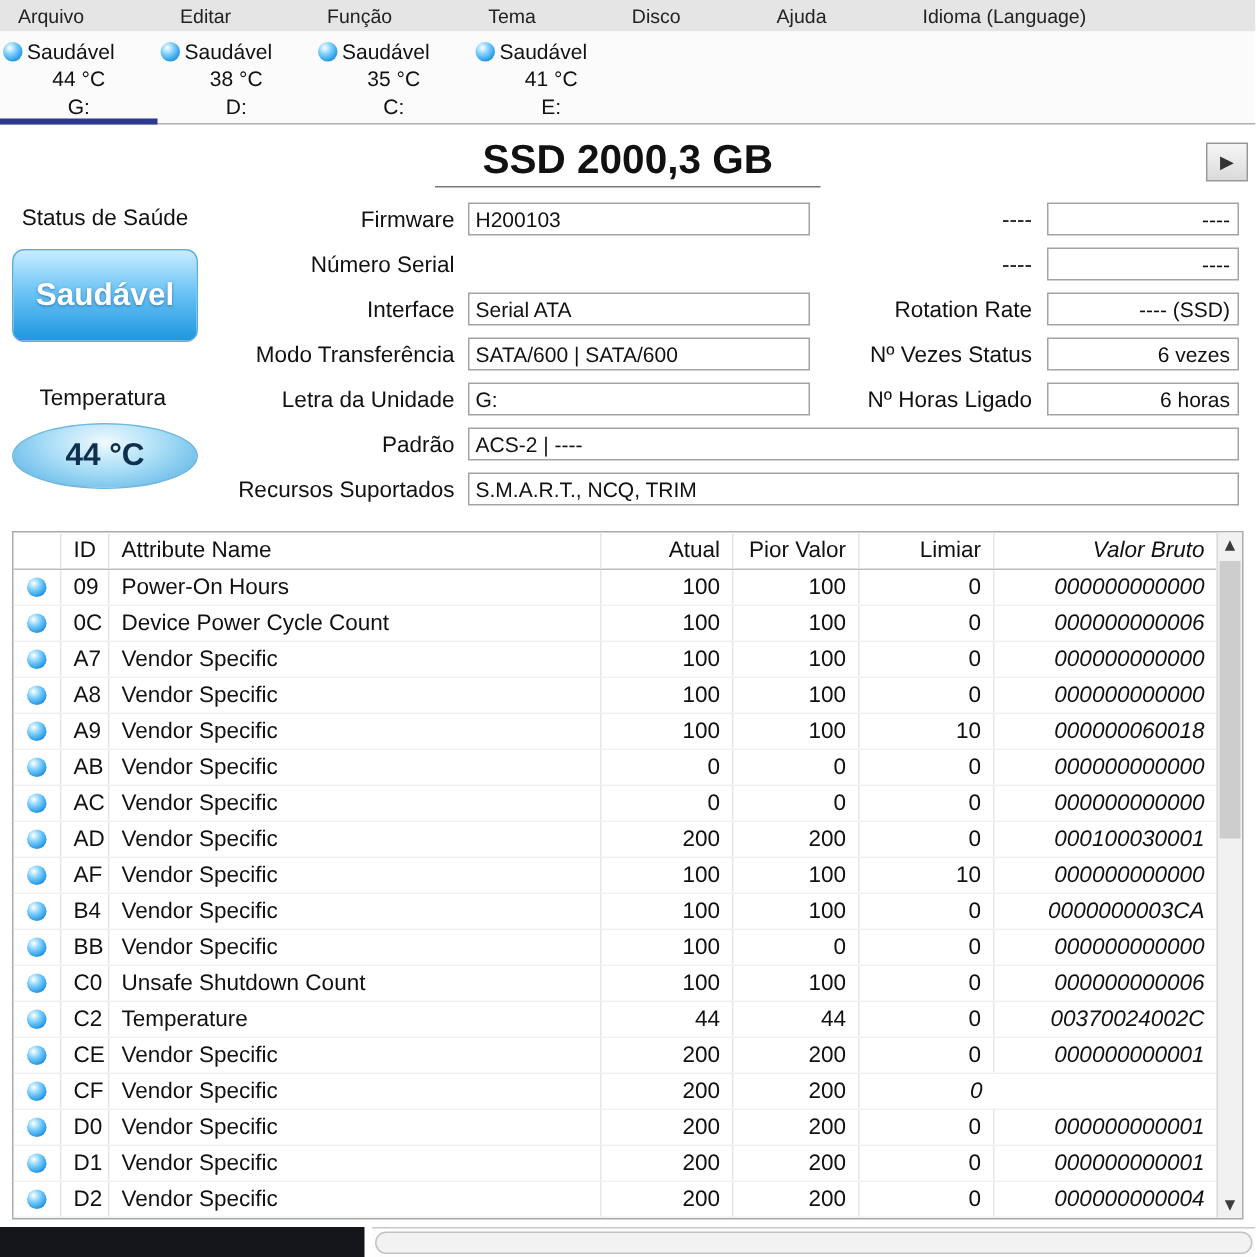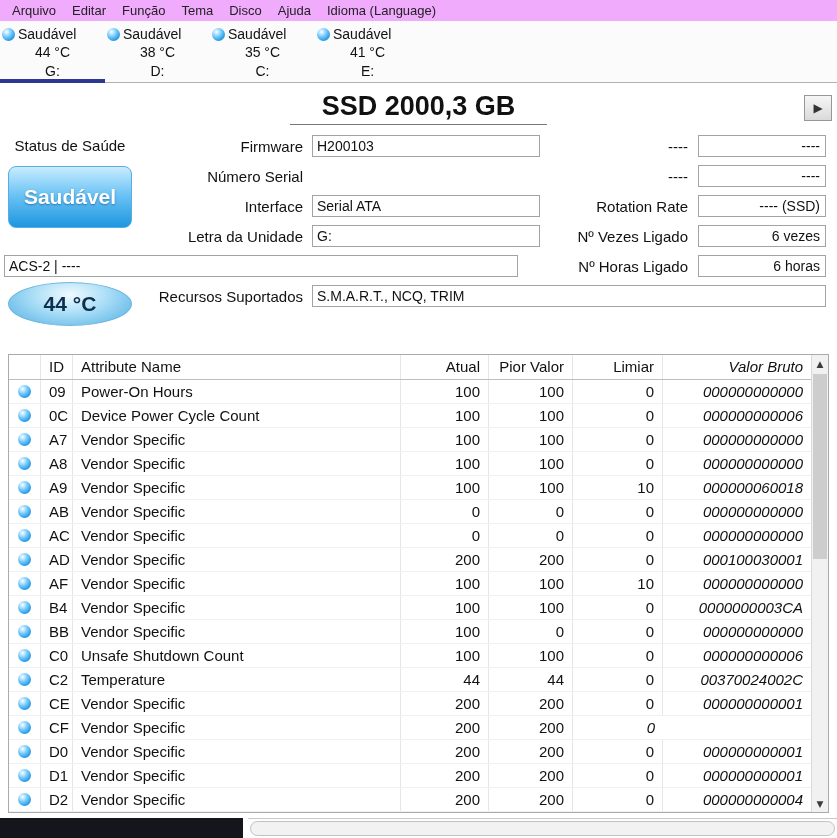--- a/index.html
+++ b/index.html
@@ -1,22 +1,22 @@
 <!DOCTYPE html>
 <html><head>
 <meta charset="utf-8">
 <style>
   * { margin:0; padding:0; box-sizing:border-box; }
   html,body { width:837px; height:838px; overflow:hidden; }
   .app { position:relative; width:837px; height:838px; background:#fff;
          font-family:"Liberation Sans","DejaVu Sans",sans-serif; color:#111; }
 
   
-  .menubar { height:21px; background:#f0abfc; display:flex; align-items:center;
-             padding-left:4px; font-size:13px; color:#222; }
+  .menubar { height:21px; background:#e5e5e5; display:flex; align-items:center;
+             padding-left:4px; font-size:13px; color:#222;gap:48px; }
   .menu-item { padding:0 8px; cursor:default; }
 
   
   .tabbar { height:62px; background:#fbfbfb; display:flex; border-bottom:1px solid #b0b0b0; }
   .tab { width:105px; position:relative; padding-top:4px; font-size:14px; cursor:default; }
   .tab-line1 { display:flex; align-items:center; gap:3px; padding-left:2px; height:18px; }
   .tab-temp { text-align:center; height:19px; line-height:19px; }
   .tab-letter { text-align:center; height:19px; line-height:19px; }
   .tab.selected::after { content:""; position:absolute; left:0; bottom:-1px;
                          width:100%; height:4px; background:#2b3990; }
@@ -174,27 +174,32 @@
 
           <div class="info-row">
             <div class="lbl">Número Serial</div>
           </div>
 
           <div class="info-row">
             <div class="lbl">Interface</div>
             <div class="val">Serial ATA</div>
           </div>
 
+          <div class="info-row">
+            <div class="lbl">Modo Transferência</div>
+            <div class="val">SATA/600 | SATA/600</div>
+          </div>
 
           <div class="info-row">
             <div class="lbl">Letra da Unidade</div>
             <div class="val">G:</div>
           </div>
 
           <div class="info-row wide">
+            <div class="lbl">Padrão</div>
             <div class="val">ACS-2 | ----</div>
           </div>
 
           <div class="info-row wide">
             <div class="lbl">Recursos Suportados</div>
             <div class="val">S.M.A.R.T., NCQ, TRIM</div>
           </div>
         </div>
 
       <div class="right-fields">
@@ -208,21 +213,21 @@
             <div class="lbl">----</div>
             <div class="val">----</div>
           </div>
 
           <div class="stat-row">
             <div class="lbl">Rotation Rate</div>
             <div class="val">---- (SSD)</div>
           </div>
 
           <div class="stat-row">
-            <div class="lbl">Nº Vezes Ligado</div>
+            <div class="lbl">Nº Vezes Status</div>
             <div class="val">6 vezes</div>
           </div>
 
           <div class="stat-row">
             <div class="lbl">Nº Horas Ligado</div>
             <div class="val">6 horas</div>
           </div>
         </div>
     </div>
 

